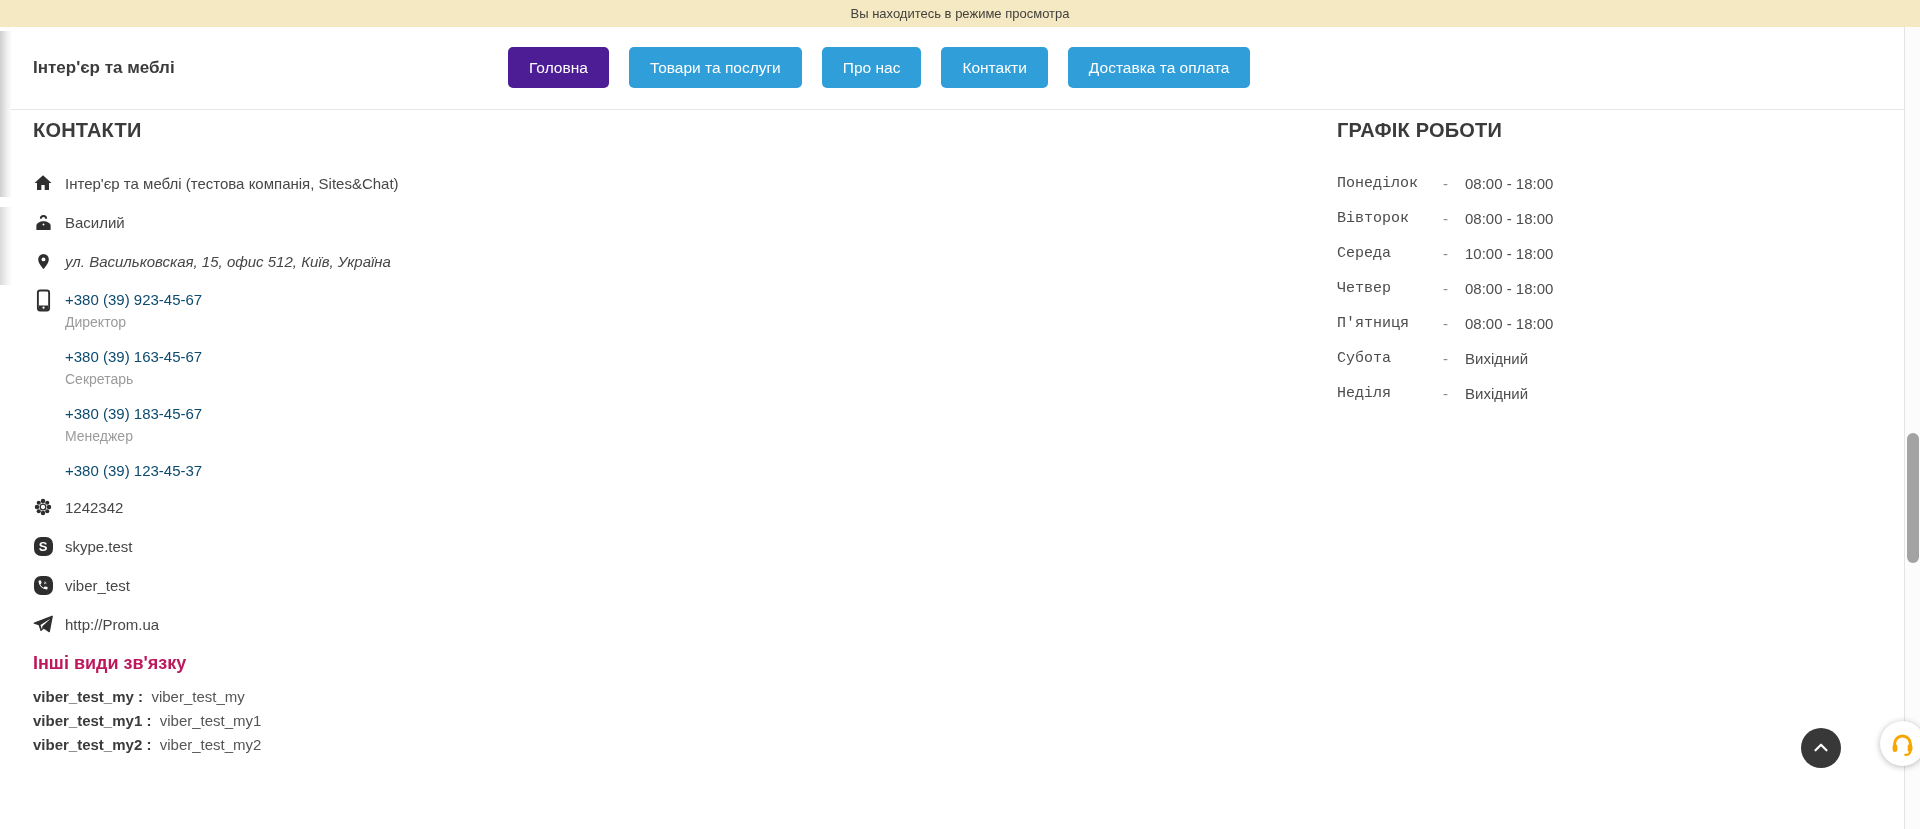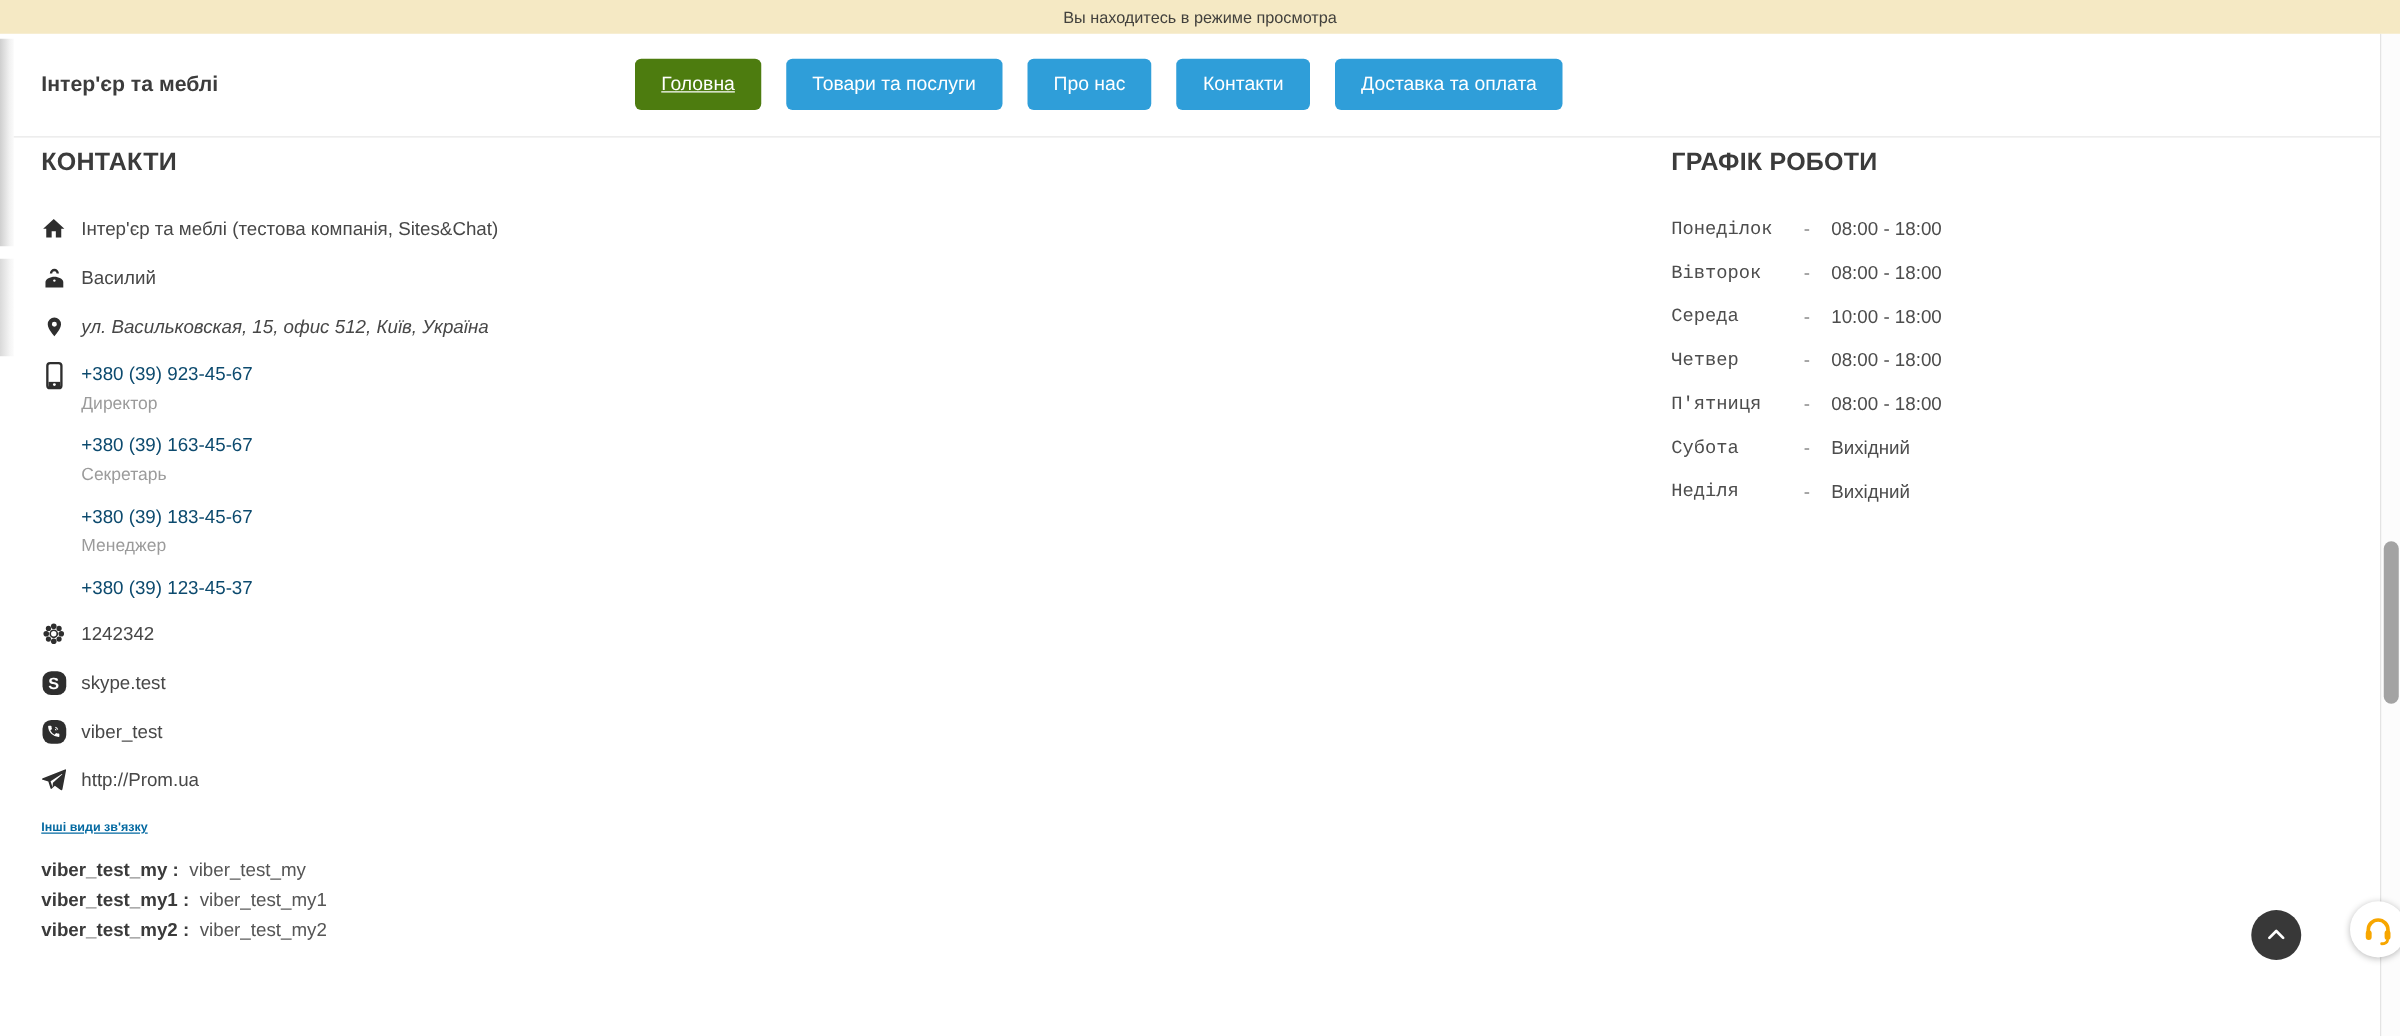--- a/index.html
+++ b/index.html
@@ -12,21 +12,21 @@
     font-size: 13px; color: #42413d; z-index: 3; }
 
   
   .header { position: absolute; left: 0; top: 27px; width: 1904px; height: 82px; background: #fff; }
   .site-title { position: absolute; left: 33px; top: 31px; font-size: 17px;
     font-weight: bold; color: #3c3c3c; }
   .nav { position: absolute; left: 508px; top: 20px; display: flex; gap: 20px; }
   .nav-btn { height: 41px; padding: 0 21px; border: none; border-radius: 5px;
     background: #2f9ed9; color: #fff; font-size: 15.5px; line-height: 41px;
     font-family: "Liberation Sans", sans-serif; cursor: pointer; white-space: nowrap; }
-  .nav-btn.active { background: #4d7c0f; text-decoration: underline; }
+  .nav-btn.active { background: #4c1d95; }
 
   
   .edge-strip { position: absolute; left: 0; width: 11px; z-index: 2; }
   .edge-strip.a { top: 31px; height: 166px;
     background: linear-gradient(to right, #cfcfcf, #f2f2f2 70%, #fafafa); }
   .edge-strip.b { top: 207px; height: 78px;
     background: linear-gradient(to right, #d9d9d9, #f4f4f4 70%, #fbfbfb); }
 
   
   .content { position: absolute; left: 0; top: 109px; width: 1904px; height: 720px;
@@ -39,22 +39,22 @@
   .c-row.top { align-items: flex-start; }
   .c-icon { width: 20px; margin-right: 12px; display: flex; justify-content: center;
     align-items: center; flex: none; min-height: 24px; }
   .c-text { font-size: 15px; color: #474747; }
   .italic { font-style: italic; }
   .phone .num { font-size: 15px; color: #0c4a6e; line-height: 24px; }
   .phone .sub { font-size: 14px; color: #9b9b9b; line-height: 21px; }
   .phone .sub:empty { display: none; }
   .c-row.phone { margin-bottom: 12px; }
 
-  .other-title { font-size: 10px; font-weight: bold; color: #0369a1;
-    margin-top: 16px; line-height: 22px; text-decoration: underline; }
+  .other-title { font-size: 18px; font-weight: bold; color: #be185d;
+    margin-top: 16px; line-height: 22px; }
   .other-rows { margin-top: 12px; }
   .other-row { font-size: 15px; line-height: 21px; margin-bottom: 3px; color: #555; }
   .other-row b { color: #3b3b3b; }
 
   
   .schedule { position: absolute; left: 1337px; top: 9px; width: 320px; }
   .s-rows { margin-top: 29px; }
   .s-row { display: flex; align-items: center; height: 24px; margin-bottom: 11px;
     font-size: 15px; color: #4d4d4d; }
   .s-day { width: 106px; font-family: Liberation Mono, monospace; }

